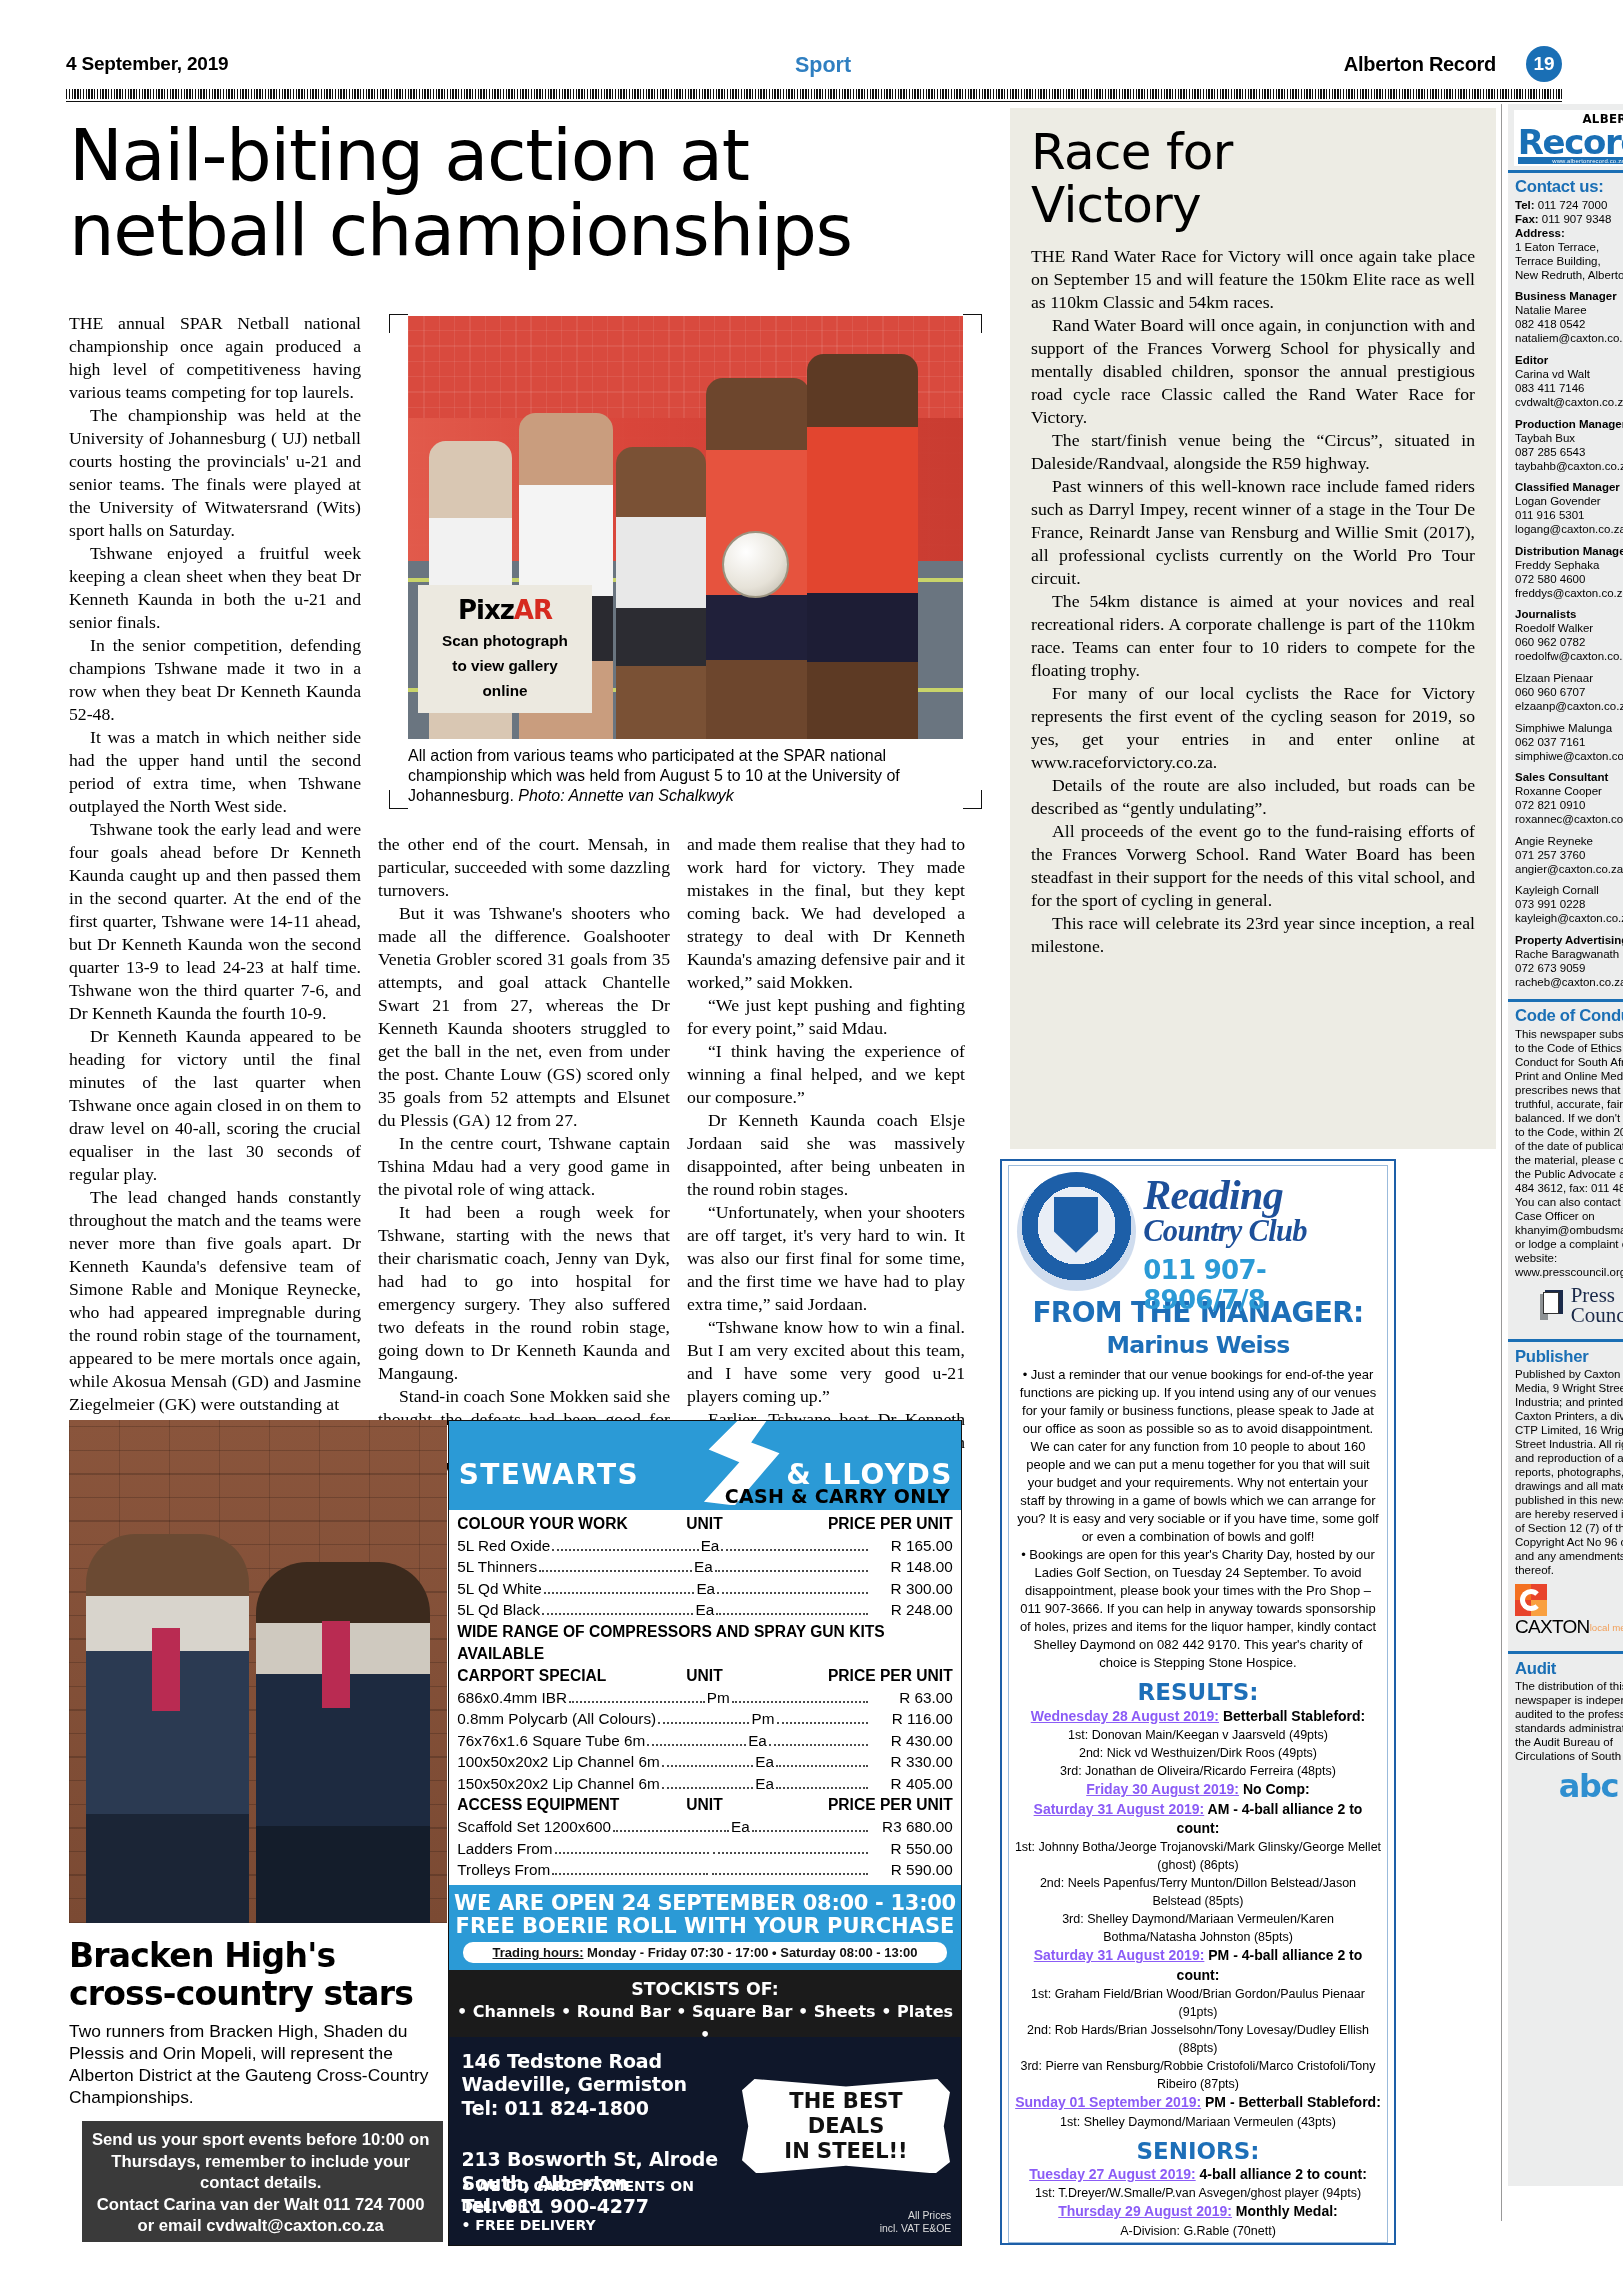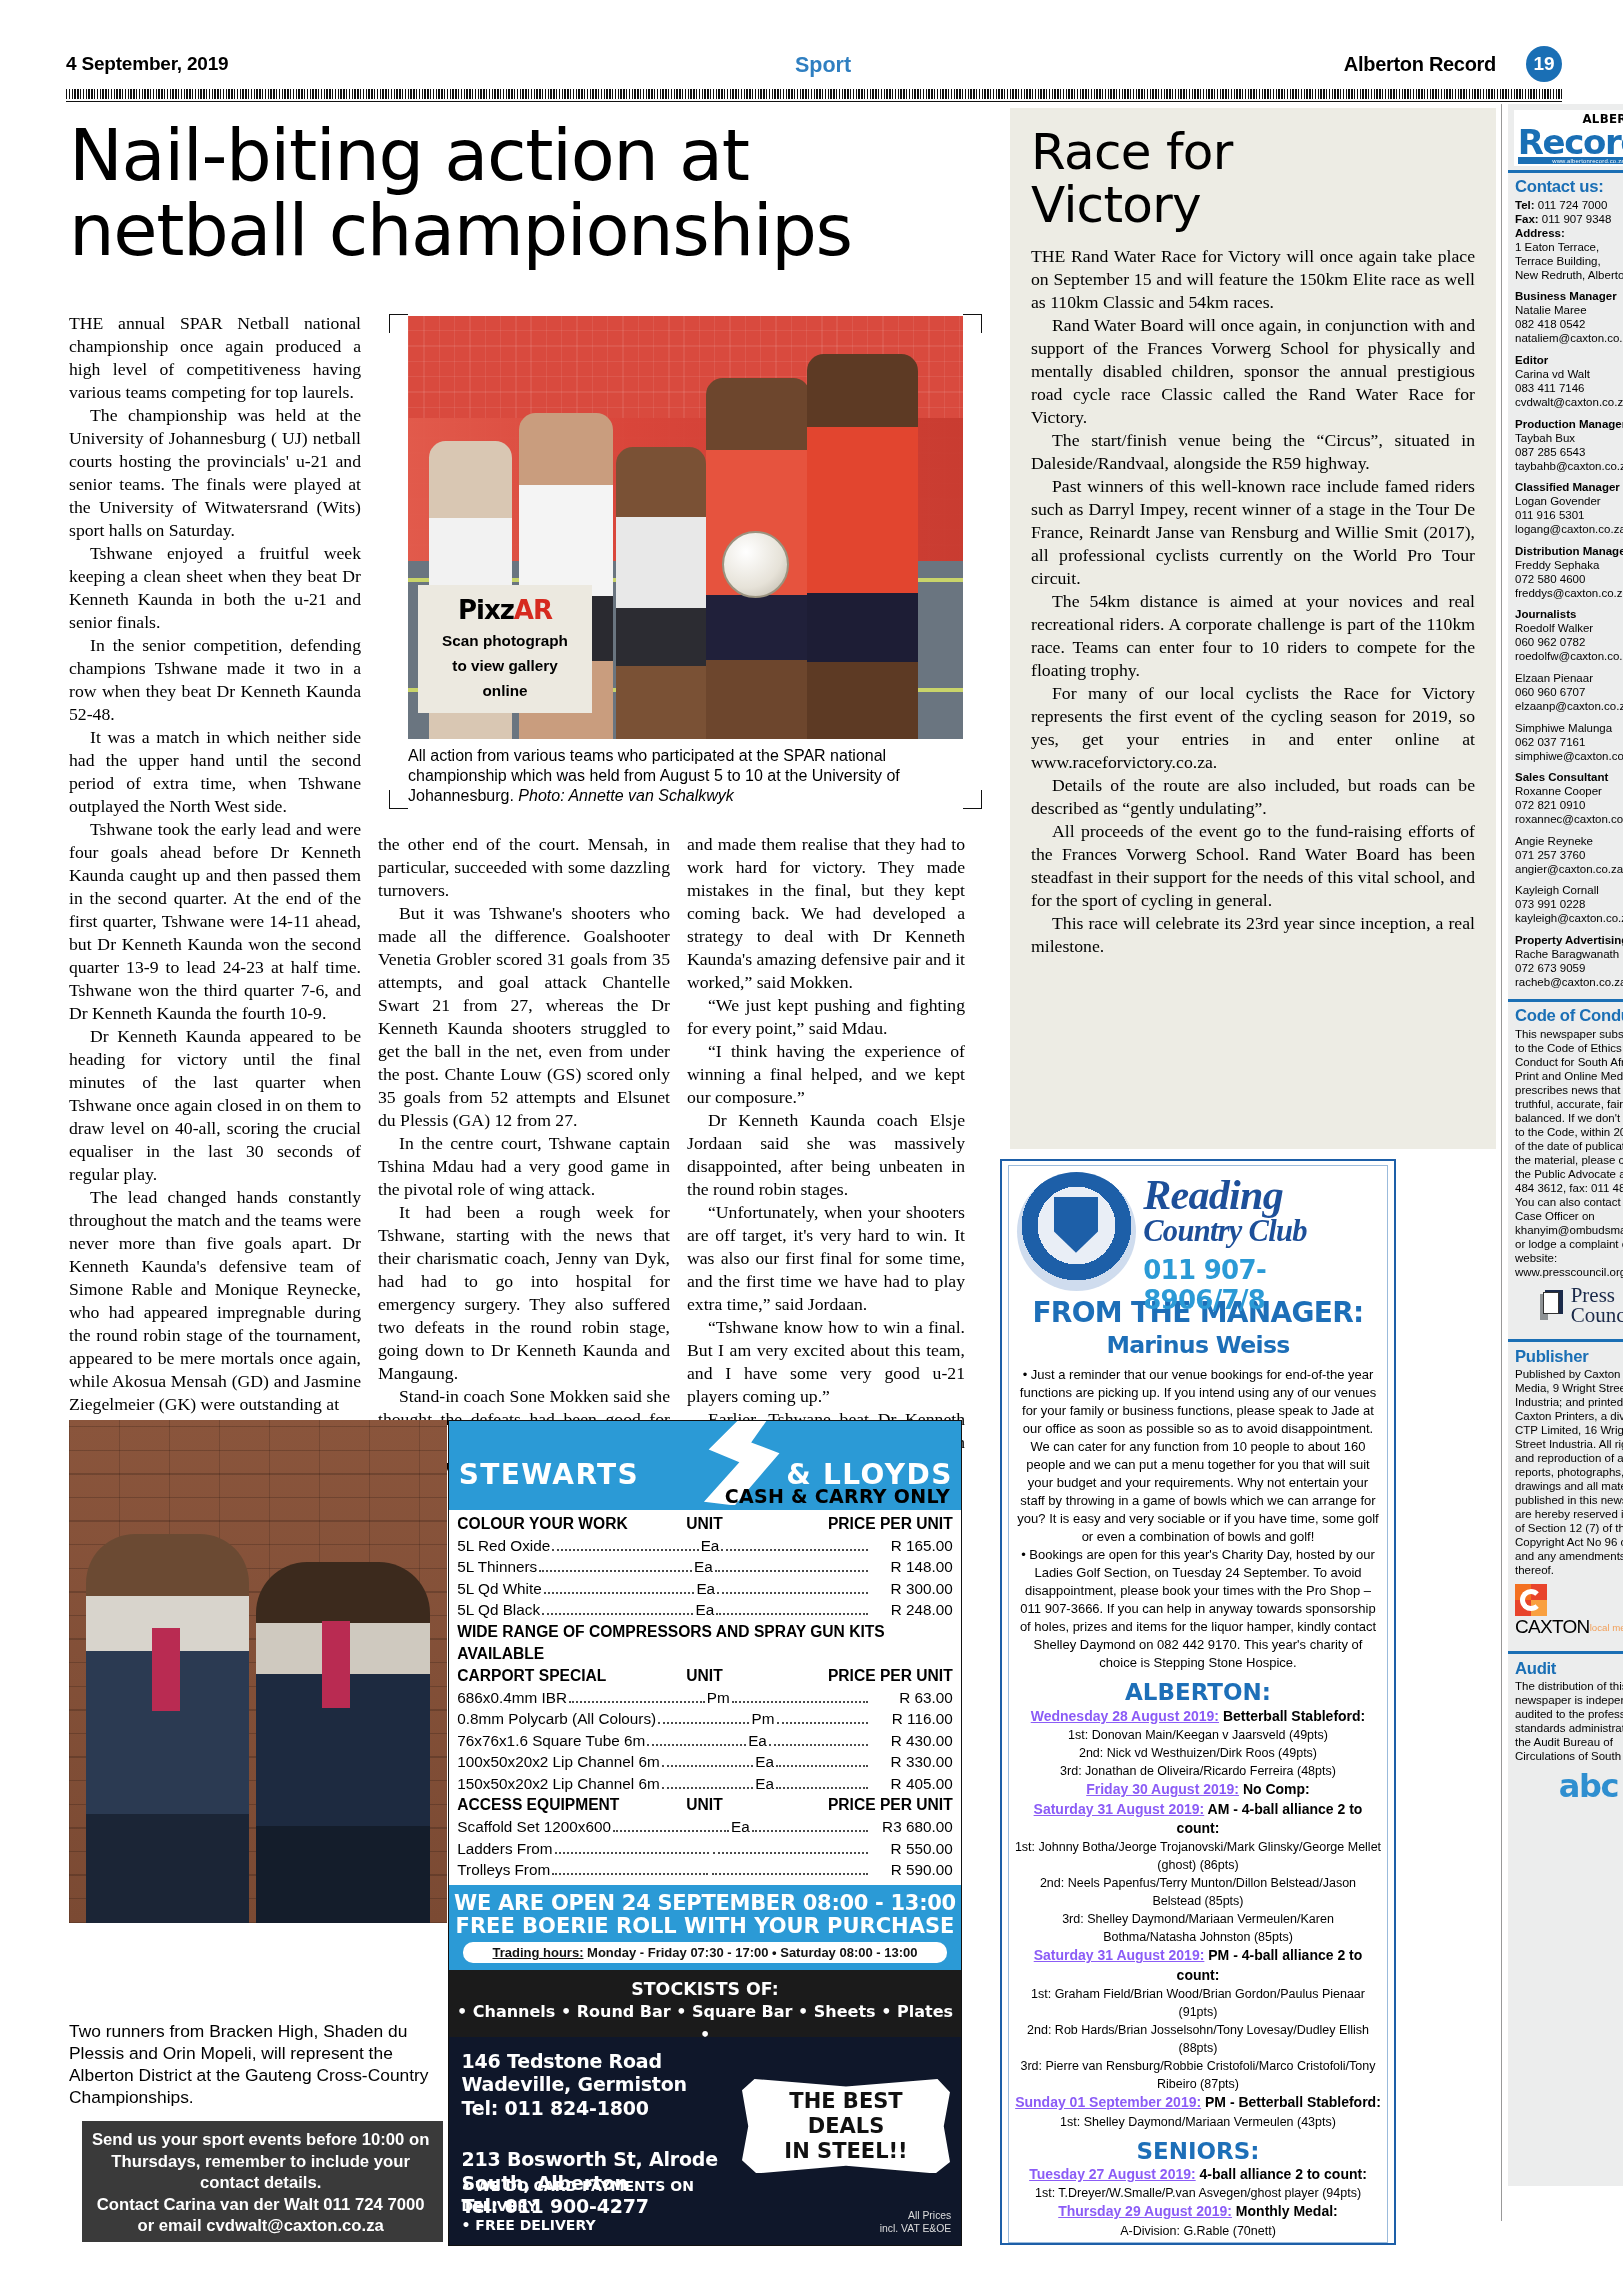--- a/index.html
+++ b/index.html
@@ -457,20 +457,21 @@
     </div>
   </div>
 
   <div class="bh-photo">
     <div class="bh-wall"></div>
     <div class="bh-p" style="left:17.4px;width:163px;height:389px;background:linear-gradient(#6b4a33 0 16%,#d8d4cc 16% 30%,#2b3a52 30% 72%,#1b2536 72% 100%);border-radius:49px 49px 0 0;"></div>
     <div class="bh-p" style="left:187px;width:174px;height:361px;background:linear-gradient(#3c2a1d 0 17%,#cfc9bf 17% 31%,#1d2a40 31% 73%,#141d2b 73% 100%);border-radius:51px 51px 0 0;"></div>
     <div style="position:absolute;left:83px;top:208px;width:28px;height:83px;background:#b92b52;"></div>
     <div style="position:absolute;left:253px;top:201px;width:28px;height:87px;background:#b92b52;"></div>
   </div>
+  <div class="bh-head">Bracken High's cross-country stars</div>
   <div class="bh-text">Two runners from Bracken High, Shaden du Plessis and Orin Mopeli, will represent the Alberton District at the Gauteng Cross-Country Championships.</div>
   <div class="bh-box" style="white-space:pre-line;padding-left:6px;">Send us your sport events before 10:00 on Thursdays, remember to include your contact details.
 Contact Carina van der Walt 011 724 7000 or email cvdwalt@caxton.co.za</div>
 
   <div class="sl-ad">
     <div class="sl-top">
       <div class="sl-swoosh"></div>
       <div class="sl-brand">STEWARTS</div>
       <div class="sl-brand2">&amp; LLOYDS</div>
       <div class="sl-cash">CASH &amp; CARRY ONLY</div>
@@ -631,21 +632,21 @@
         </div>
         <div class="rcc-phone">011 907-8906/7/8</div>
       </div>
       <div class="rcc-mgr">
         <div>FROM THE MANAGER:</div>
         <div class="n">Marinus Weiss</div>
       </div>
       <div class="rcc-para" style="white-space:pre-line;">• Just a reminder that our venue bookings for end-of-the year functions are picking up. If you intend using any of our venues for your family or business functions, please speak to Jade at our office as soon as possible so as to avoid disappointment. We can cater for any function from 10 people to about 160 people and we can put a menu together for you that will suit your budget and your requirements. Why not entertain your staff by throwing in a game of bowls which we can arrange for you? It is easy and very sociable or if you have time, some golf or even a combination of bowls and golf!
 • Bookings are open for this year's Charity Day, hosted by our Ladies Golf Section, on Tuesday 24 September. To avoid disappointment, please book your times with the Pro Shop – 011 907-3666. If you can help in anyway towards sponsorship of holes, prizes and items for the liquor hamper, kindly contact Shelley Daymond on 082 442 9170. This year's charity of choice is Stepping Stone Hospice.</div>
 
-      <div class="rcc-h">ALBERTON:</div>
+      <div class="rcc-h">RESULTS:</div>
       <div id="rcc-results">
           <div class="rcc-day"><span class="d">Wednesday 28 August 2019:</span><span> Betterball Stableford:</span></div>
           <div class="rcc-res">1st: Donovan Main/Keegan v Jaarsveld (49pts)</div>
           <div class="rcc-res">2nd: Nick vd Westhuizen/Dirk Roos (49pts)</div>
           <div class="rcc-res">3rd: Jonathan de Oliveira/Ricardo Ferreira (48pts)</div>
           <div class="rcc-day"><span class="d">Friday 30 August 2019:</span><span> No Comp:</span></div>
           <div class="rcc-day"><span class="d">Saturday 31 August 2019:</span><span> AM - 4-ball alliance 2 to count:</span></div>
           <div class="rcc-res">1st: Johnny Botha/Jeorge Trojanovski/Mark Glinsky/George Mellet (ghost) (86pts)</div>
           <div class="rcc-res">2nd: Neels Papenfus/Terry Munton/Dillon Belstead/Jason Belstead (85pts)</div>
           <div class="rcc-res">3rd: Shelley Daymond/Mariaan Vermeulen/Karen Bothma/Natasha Johnston (85pts)</div>

